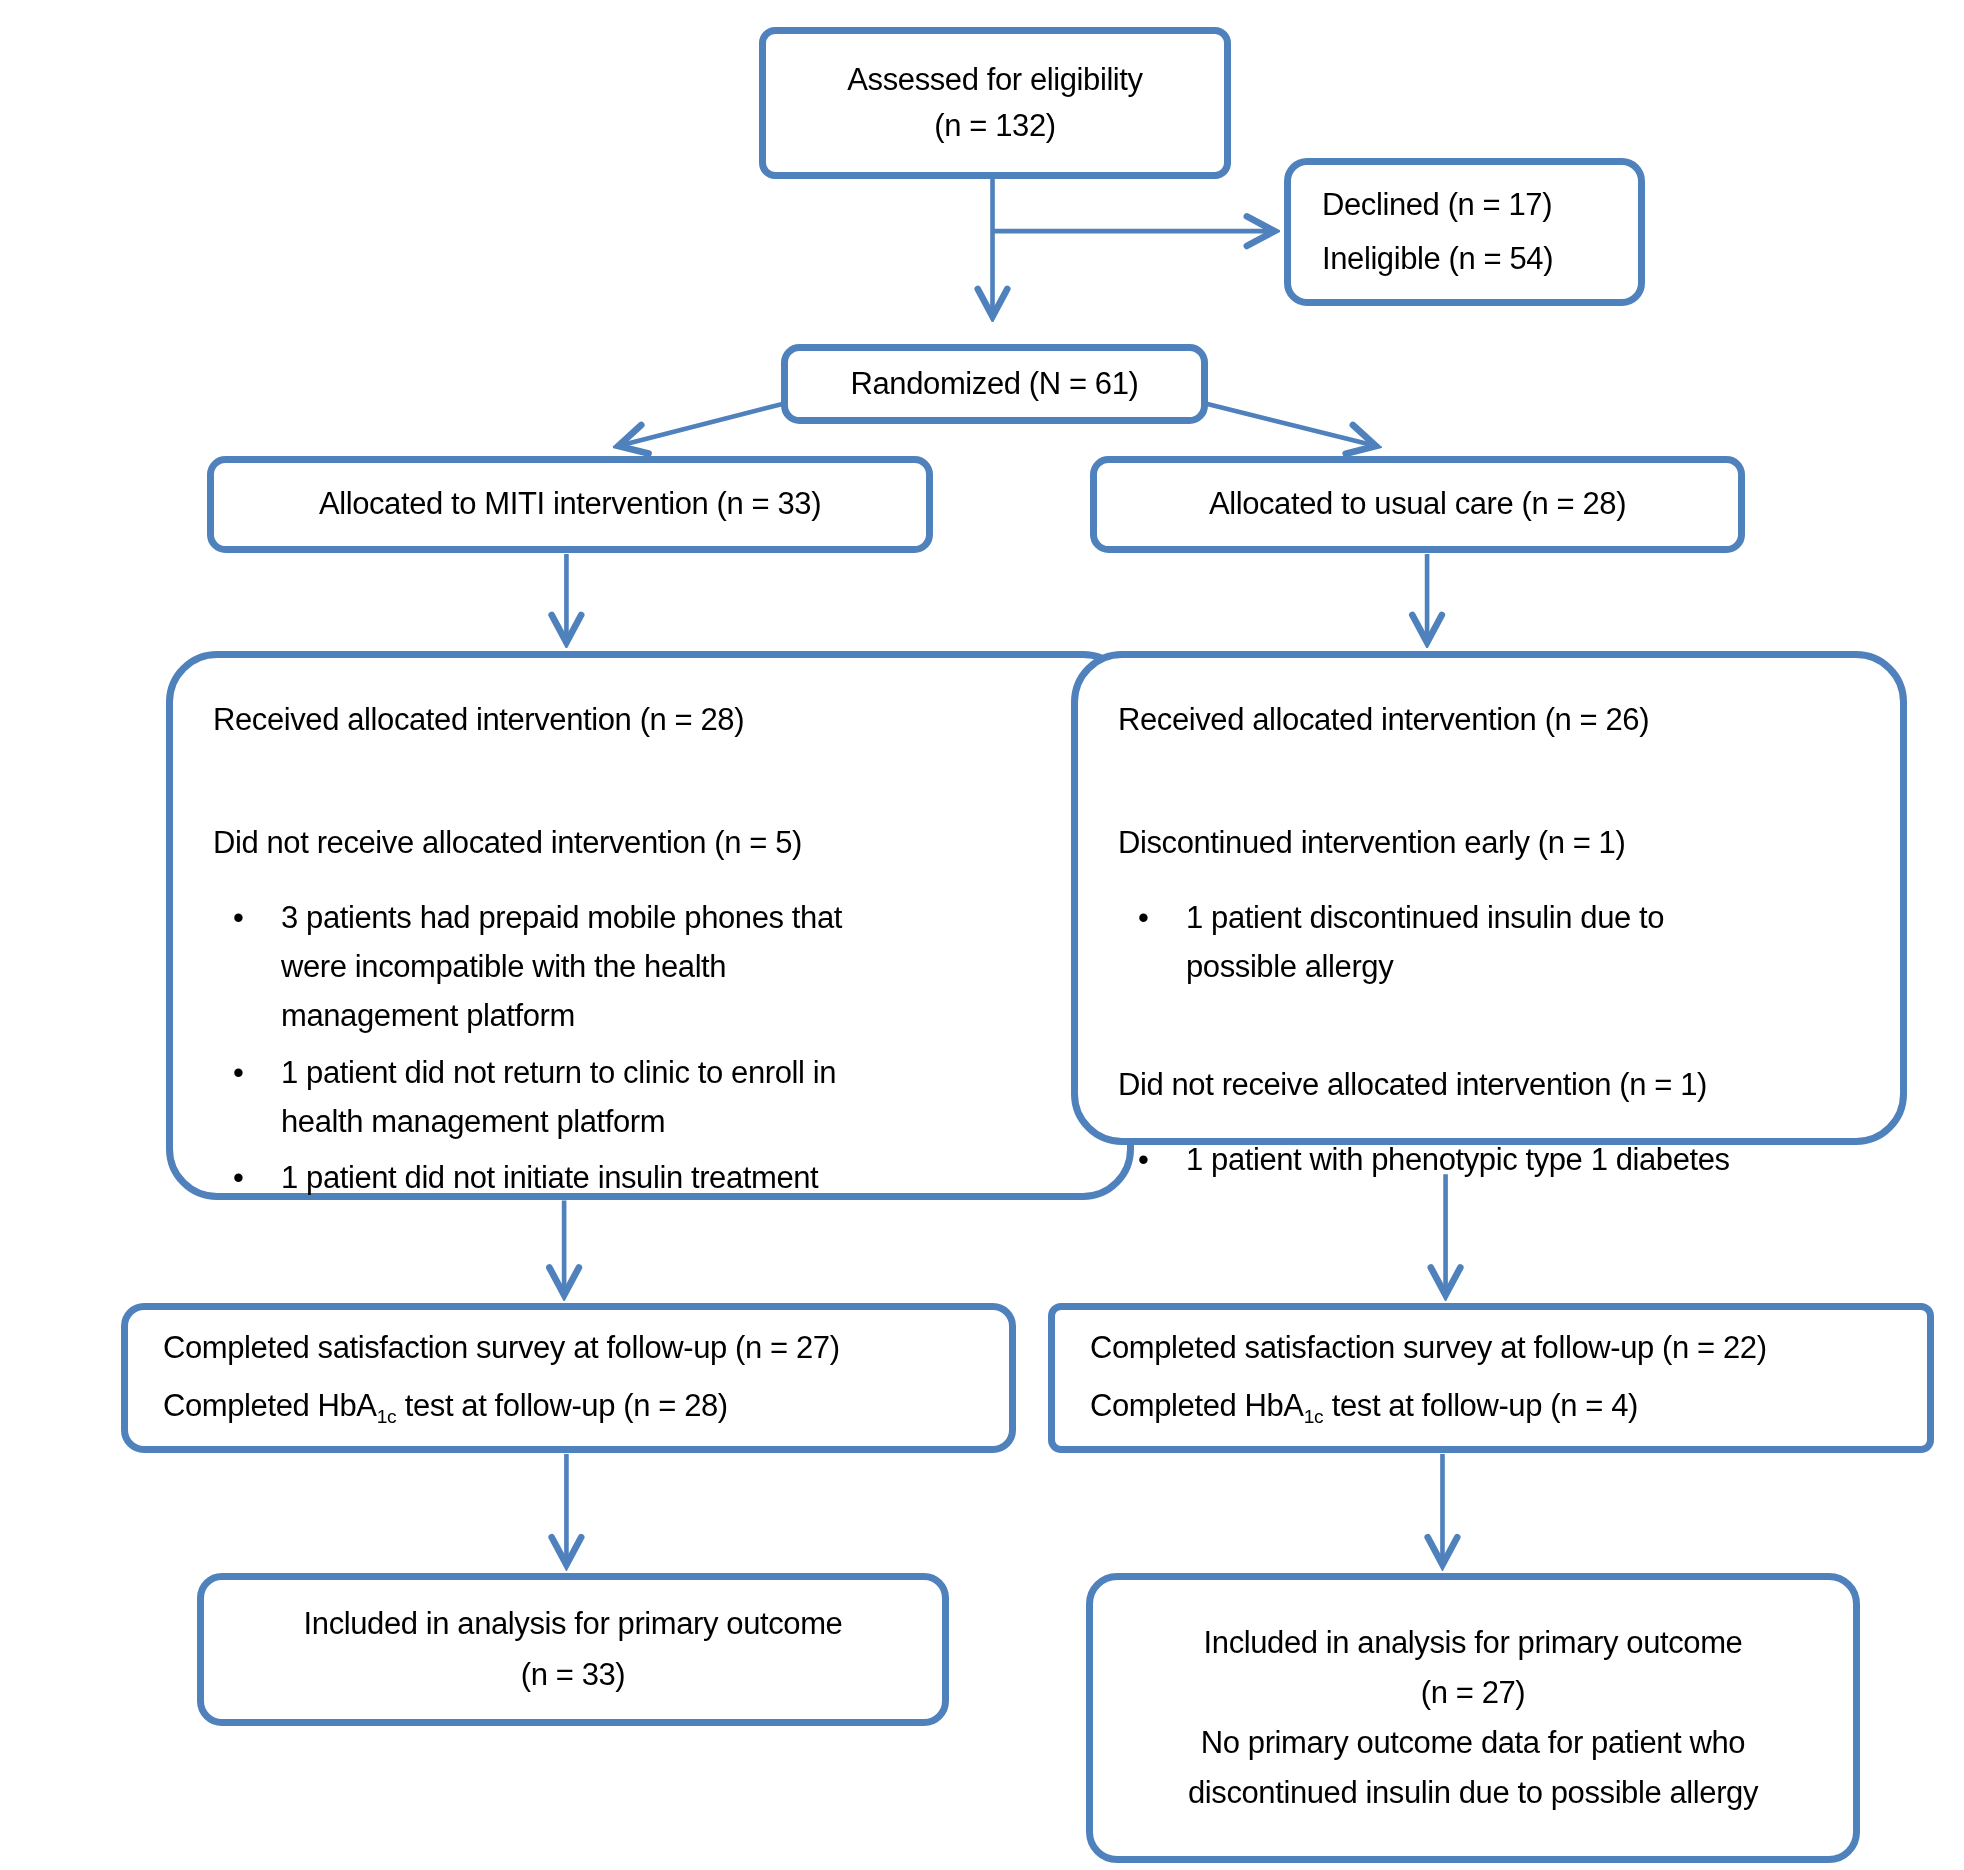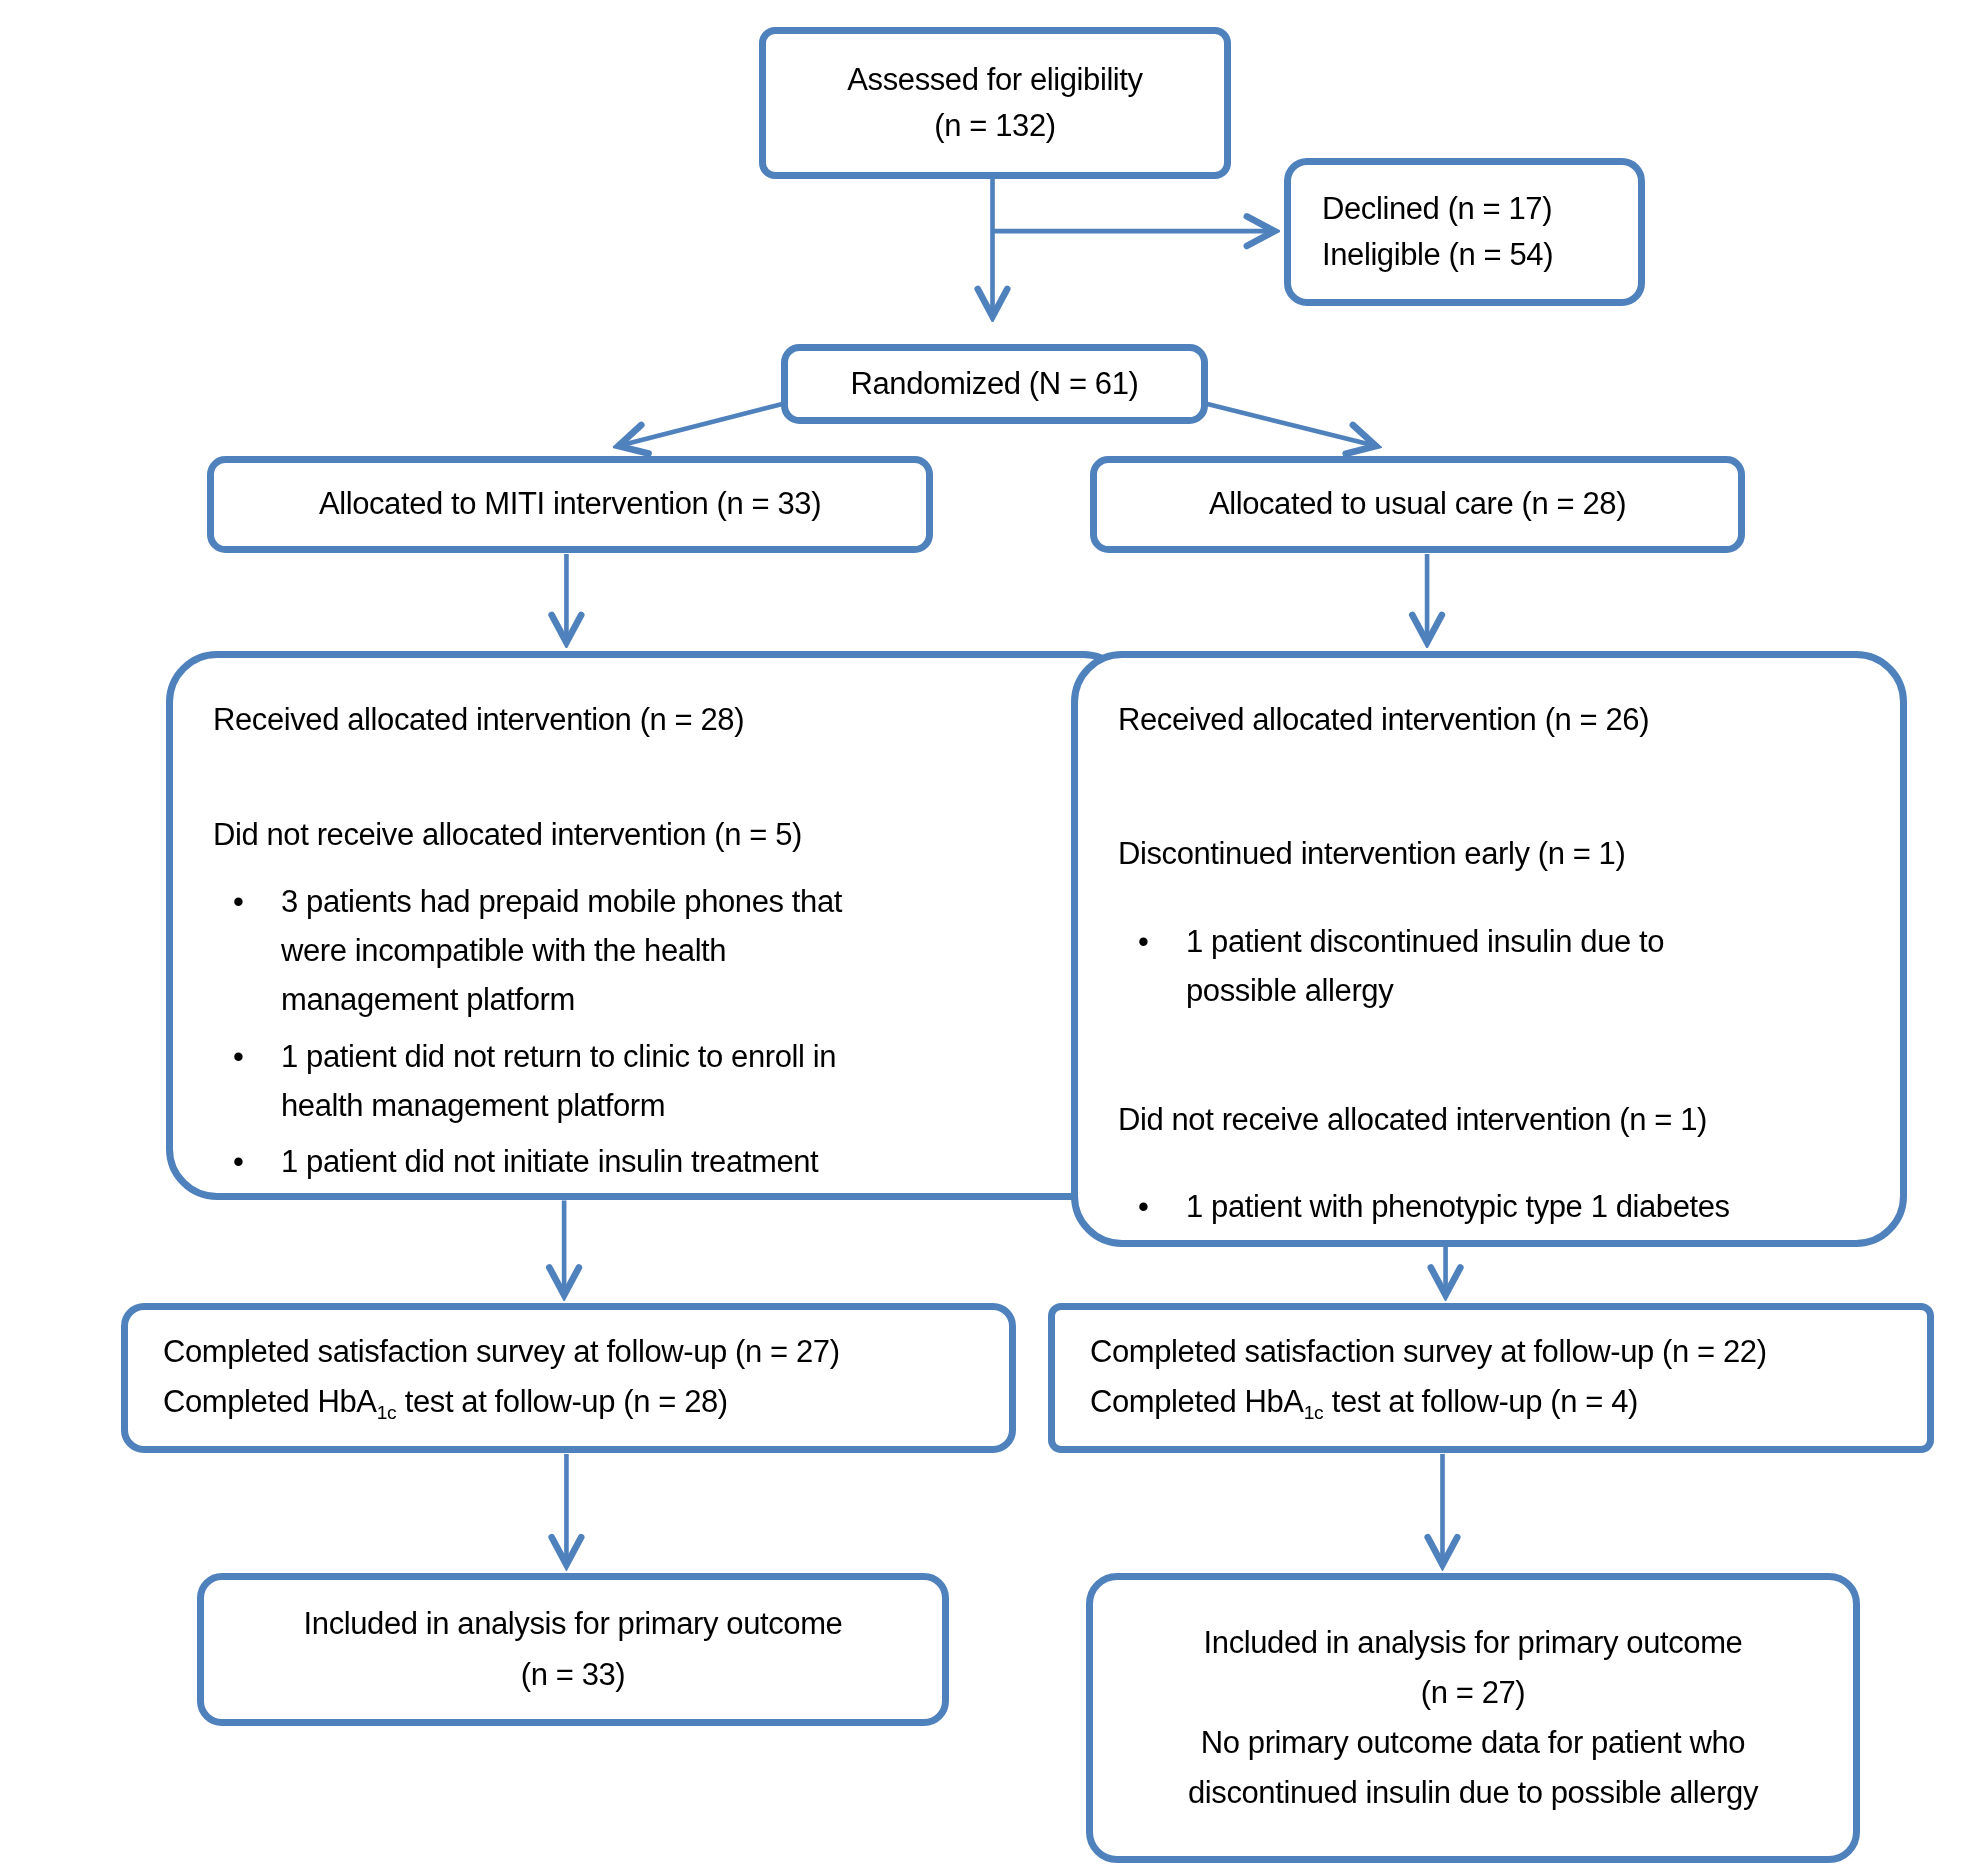--- a/index.html
+++ b/index.html
@@ -20,39 +20,39 @@
   .box {
     position: absolute;
     box-sizing: border-box;
     background: #ffffff;
     border: 7px solid #4F81BD;
     display: flex;
     flex-direction: column;
     justify-content: center;
   }
   .center { align-items: center; text-align: center; }
-  .left   { align-items: flex-start; text-align: left; }
+  .left   { align-items: flex-start; text-align: left; gap: 8px; }
   .line { line-height: 1.5; white-space: pre-line; }
 
   
   #assessed   { left: 759px;  top: 27px;   width: 472px;  height: 152px; border-radius: 16px; }
   #declined   { left: 1284px; top: 158px;  width: 361px;  height: 148px; border-radius: 23px; padding-left: 31px; }
   #randomized { left: 781px; top: 344px;  width: 427px;  height: 80px; border-radius: 18.5px; }
   #alloc-miti  { left: 207px;  top: 456px; width: 726px;  height: 97px; border-radius: 18.5px; }
   #alloc-usual { left: 1090px; top: 456px; width: 655px;  height: 97px; border-radius: 18.5px; }
 
   
   .bigbox {
     justify-content: flex-start;
     padding: 39px 31px 0 40px;
     border-radius: 51px;
     border-width: 7.7px;
   }
   #received-miti  { left: 166px;  top: 651px; width: 968px; height: 549px; }
-  #received-usual { left: 1071px; top: 651px; width: 836px; height: 596px; justify-content: space-between; }
+  #received-usual { left: 1071px; top: 651px; width: 836px; height: 494px; }
   .bigbox .head { line-height: 1.5; white-space: pre-line; }
   .bigbox .gap-big { margin-top: 68px; }
   .bigbox .gap-mid { margin-top: 54px; }
   ul.bullets {
     list-style: none;
     margin: 20px 0 0 0;
     padding: 0 0 0 68px;
   }
   ul.bullets li {
     position: relative;

